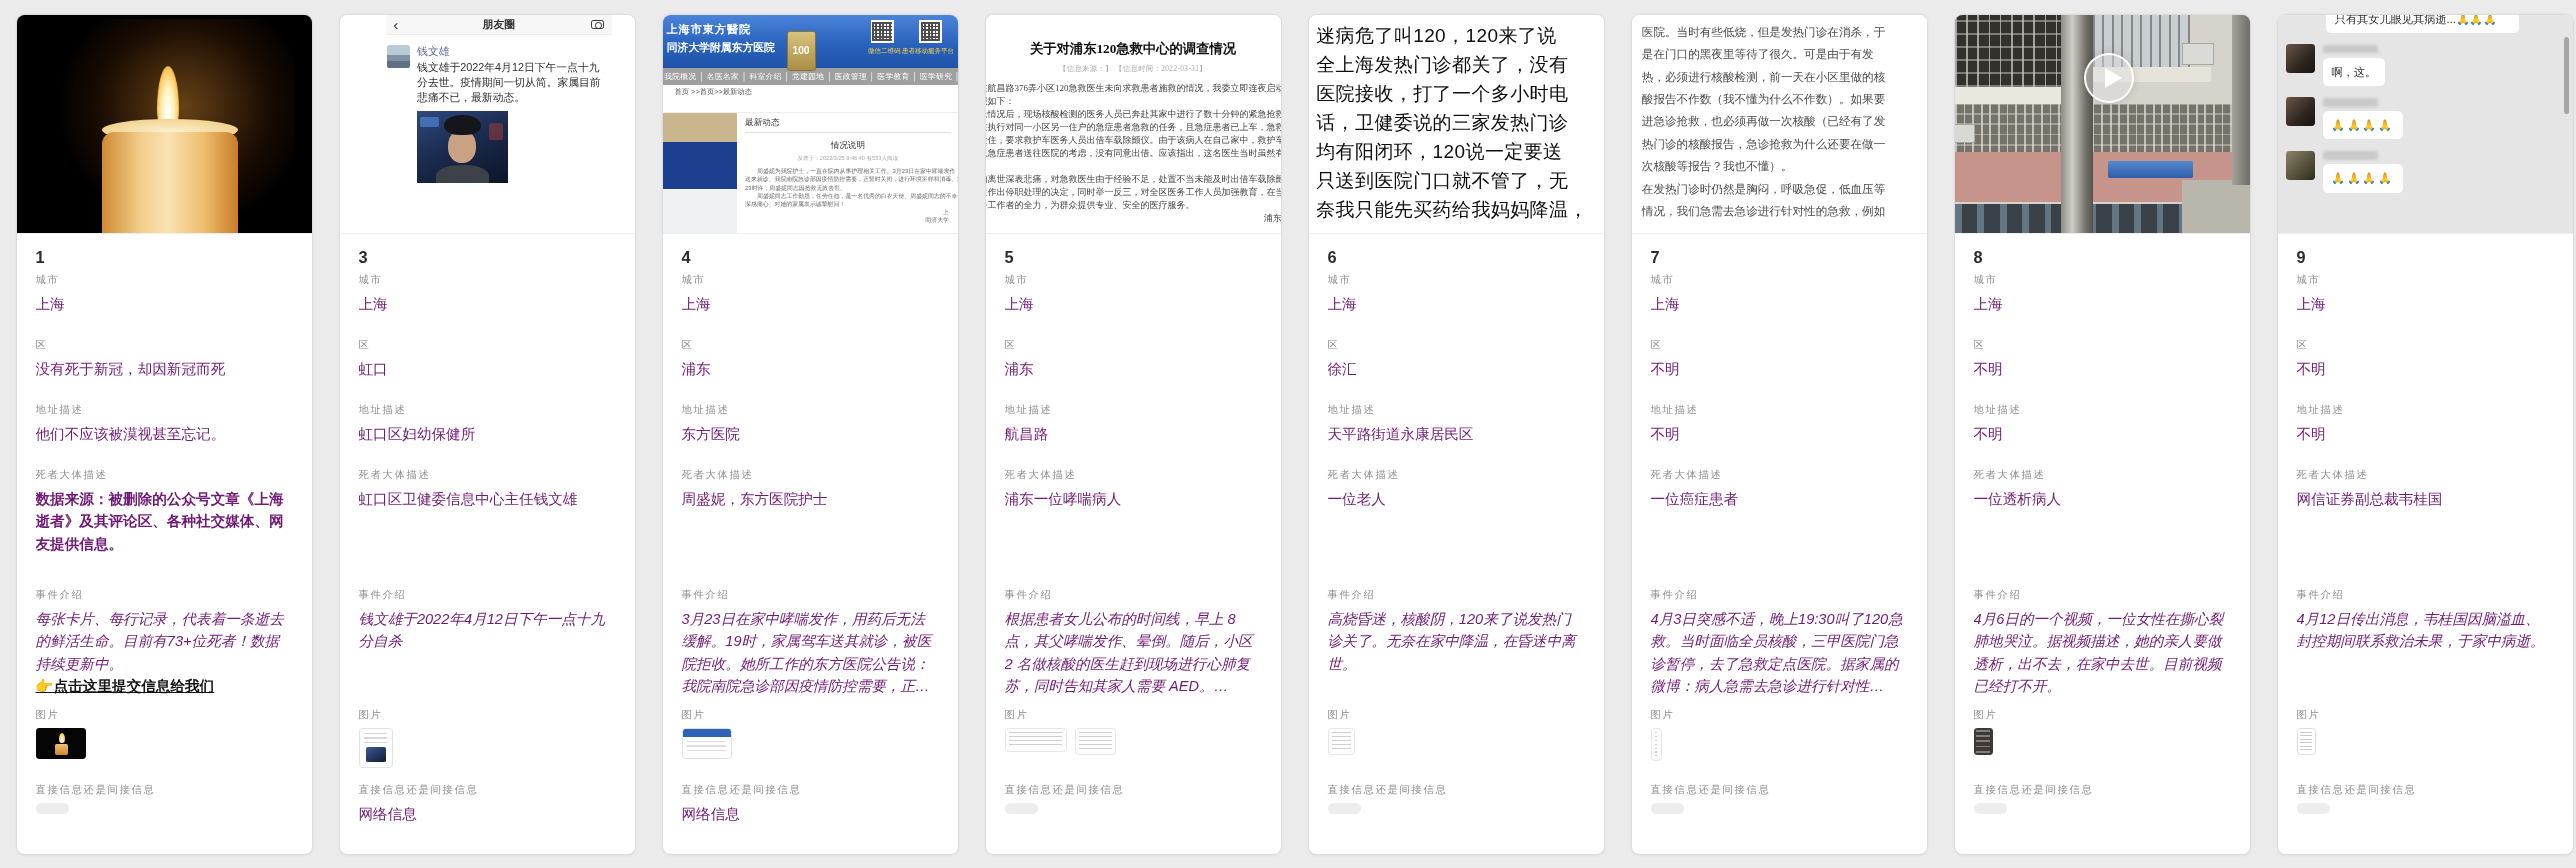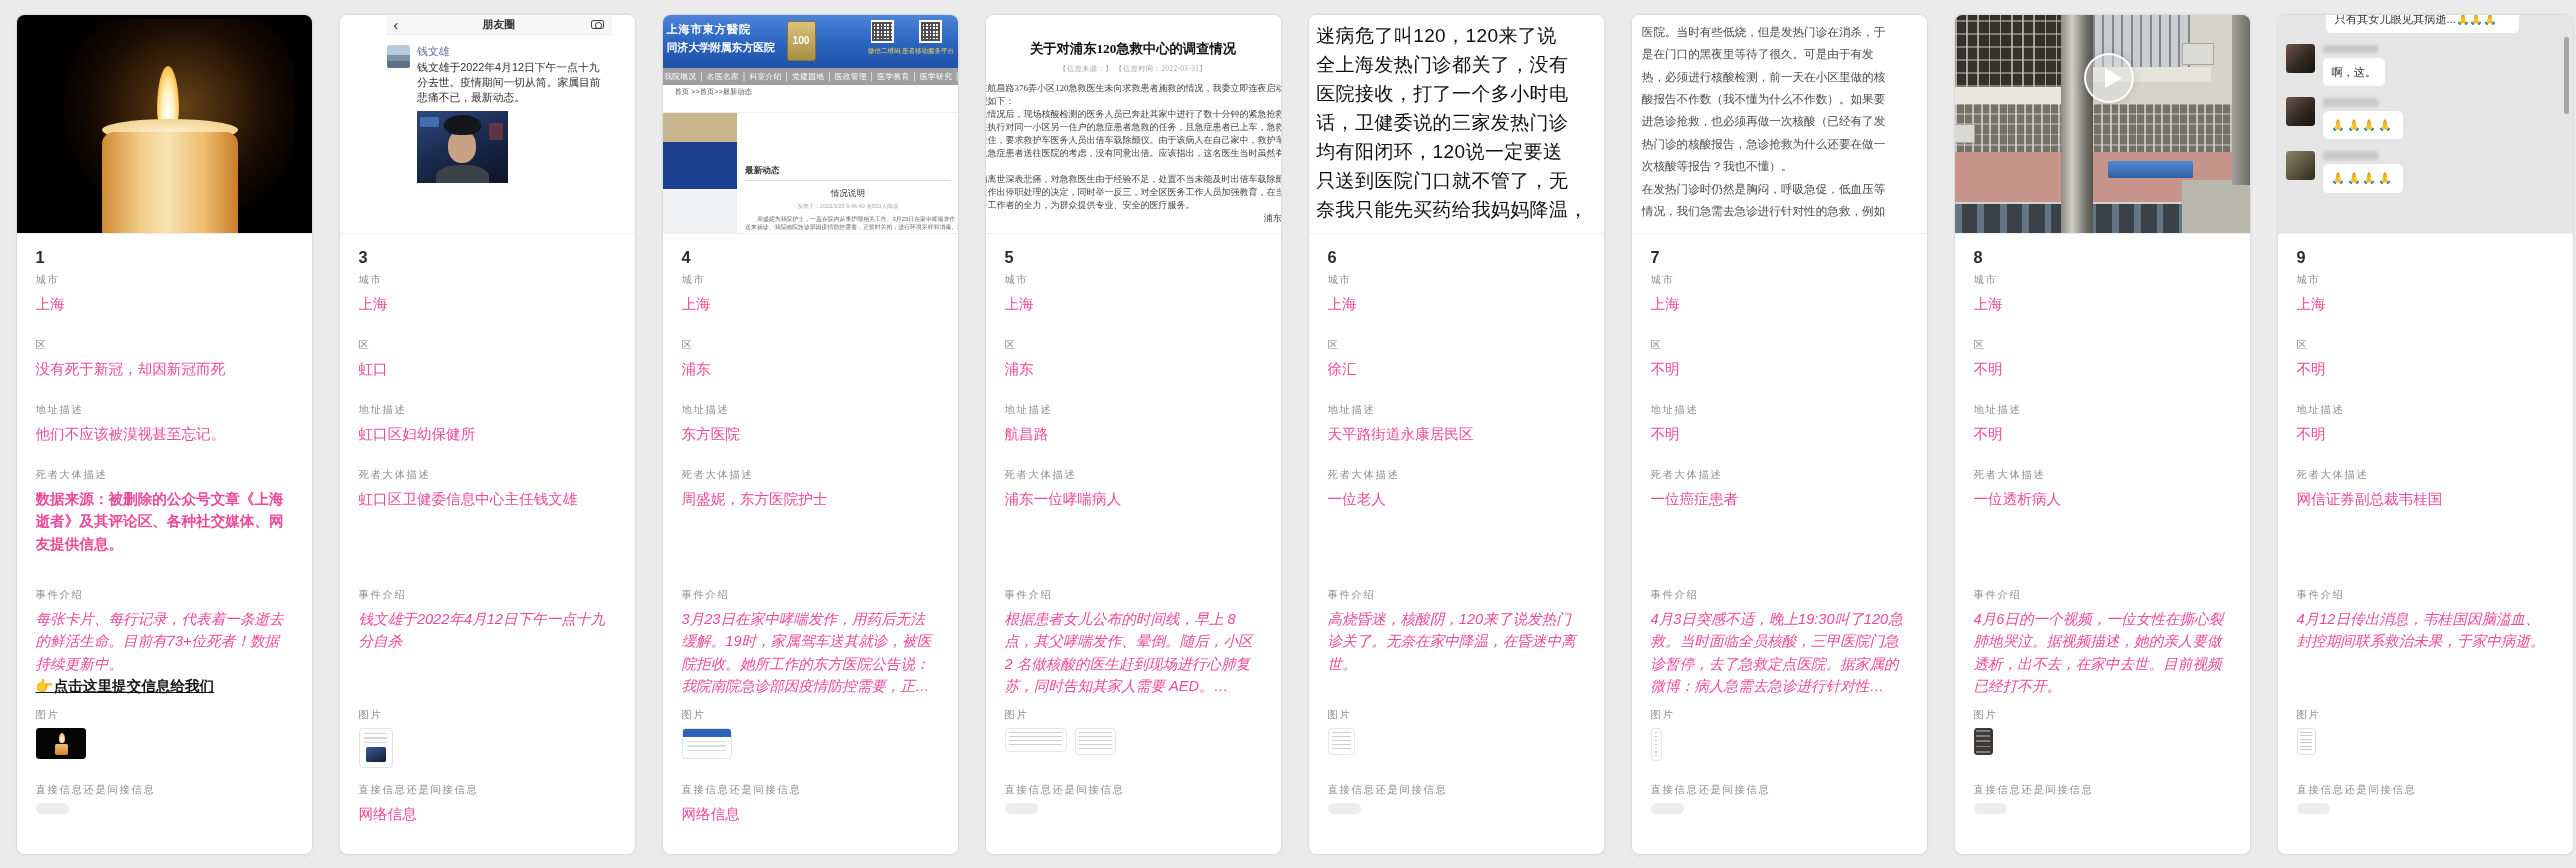--- a/index.html
+++ b/index.html
@@ -7,21 +7,21 @@
   body { font-family:"Liberation Sans","DejaVu Sans",sans-serif; }
   .board { width:2576px; height:869px; background:#ebebeb; display:flex; gap:26px;
            padding:13.8px 0 0 15.5px; overflow:hidden; }
   .card { width:297px; min-width:297px; height:841px; background:#fff;
           border:0.9px solid #dcdcdc; border-radius:8.6px; overflow:hidden;
           box-shadow:0 0.9px 2.6px rgba(0,0,0,.05); }
   .hdr { height:219px; position:relative; overflow:hidden; border-bottom:0.9px solid #efefef; background:#fff; }
   .cbody-wrap { padding:0 19px; }
   .num { padding-top:13.8px; height:40px; font-size:16.3px; font-weight:700; color:#2b2b2b; }
   .lbl { font-size:10.3px; color:#8e8e8e; letter-spacing:1.7px; line-height:11.2px; margin-bottom:7.7px; }
-  .val { font-size:14.6px; color:#ec4899; line-height:22.4px; }
+  .val { font-size:14.6px; color:#701a75; line-height:22.4px; }
   .f-s { height:65px; overflow:hidden; }
   .f-deceased { height:120px; } .f-deceased .val { max-height:69px; overflow:hidden; }
   .f-event { height:120px; } .f-event .val { max-height:89px; overflow:hidden;font-style:italic; }
   .f-event .val.with-link { max-height:67px; }
   .f-image { height:75px; }
   .f-direct { height:52px; }
   .bold { font-weight:700; }
   .event-link { display:block; font-weight:700; color:#141414; text-decoration:underline;
                 font-size:14.6px; line-height:22.4px; cursor:pointer; }
   .val-direct:empty { display:block; width:33px; height:11.2px; background:#ededed; border-radius:6px; margin-top:3.4px; }
@@ -89,39 +89,39 @@
   .m-photo .ph-glow2 { position:absolute; right:5.2px; top:12px; width:13.8px; height:17px; background:rgba(170,60,60,.5); border-radius:1.7px; }
   .m-photo .ph-face { position:absolute; left:31px; top:19px; width:28px; height:33px; background:#c9a183; border-radius:46%; }
   .m-photo .ph-hat { position:absolute; left:27px; top:3.4px; width:37px; height:20.6px; background:#14161c; border-radius:50% 50% 42% 42%; }
   .m-photo .ph-coat { position:absolute; left:19px; bottom:-5.2px; width:53px; height:24px; background:#3c4248; border-radius:45% 45% 0 0; }
 
   
   .s-banner { height:53px; background:linear-gradient(180deg,#4b84d8 0%,#2a63bd 55%,#1e53a8 100%); position:relative; }
   .s-title { position:absolute; left:4px; top:7.7px; color:#fff; font-size:11.2px; font-weight:700; letter-spacing:0.9px;
              font-family:"Liberation Serif","DejaVu Serif",serif; }
   .s-sub { position:absolute; left:4.3px; top:26px; color:#fff; font-size:10.8px; font-weight:700; }
-  .s-logo { position:absolute; left:124px; top:6px; width:29px; height:40px;
+  .s-logo { position:absolute; left:124px; top:16px; width:29px; height:40px;
             background:linear-gradient(180deg,#d9c27c,#a98e45); border-radius:2.6px; color:#fff;
             font-size:10.3px; font-weight:700; display:flex; align-items:center; justify-content:center;
             border:0.9px solid #8a7335; }
   .s-qr { position:absolute; top:5.2px; width:23px; height:23px; background:#fff; border:1.7px solid #fff; }
   .s-qr::after { content:""; position:absolute; inset:0.9px;
                  background:repeating-linear-gradient(0deg,#222 0 1.7px,transparent 1.7px 3.4px),
                             repeating-linear-gradient(90deg,#222 0 1.7px,transparent 1.7px 3.4px); opacity:.8; }
   .s-qr.q1 { right:64px; } .s-qr.q2 { right:15.5px; }
   .s-qrlabel { position:absolute; top:32px; font-size:6.5px; color:#ffd24a; }
   .s-qrlabel.l1 { right:57px; } .s-qrlabel.l2 { right:3.4px; }
   .s-nav { height:17px; background:#a0a0a0; color:#fff; font-size:7.7px; line-height:17px;
            white-space:nowrap; overflow:hidden; padding-left:1.7px; letter-spacing:0.4px; }
   .s-crumb { height:28px; font-size:7.3px; color:#555; line-height:13px; padding-left:12px; background:#fff;
              border-bottom:0.9px solid #eee; }
   .s-main { display:flex; height:135px; background:#fff; }
   .s-side { width:74px; flex:none; background:linear-gradient(180deg,#c9b68f 0 29px,#1d3f8f 29px 76px,#f0f1f3 76px); }
   .s-doc { flex:1; padding:4.3px 6.9px 0 8.6px; overflow:hidden; }
-  .s-sec { font-size:8.6px; font-weight:700; color:#333; border-bottom:0.9px solid #ddd; padding-bottom:3.4px;margin-top:48px; }
+  .s-sec { font-size:8.6px; font-weight:400; color:#333; border-bottom:0.9px solid #ddd; padding-bottom:3.4px; }
   .s-doctitle { text-align:center; font-size:8.6px; color:#333; margin-top:6.9px; }
   .s-docmeta { text-align:center; font-size:5.6px; color:#a9a9a9; margin:2.6px 0 4.3px; white-space:nowrap; }
   .s-docline { font-size:5.9px; color:#666; line-height:8.2px; white-space:nowrap; }
   .s-docline.ind { text-indent:12px; }
   .s-docsign { text-align:right; font-size:5.9px; color:#666; line-height:8.2px; margin-right:1.7px; }
 
   
   .hdr-notice { padding-top:25px;font-family:Liberation Serif, serif; }
   .n-title { text-align:center; font-size:13.3px; font-weight:700; color:#111; }
   .n-meta { text-align:center; font-size:7.3px; color:#a5a5a5; margin-top:6px; letter-spacing:0.4px; }

